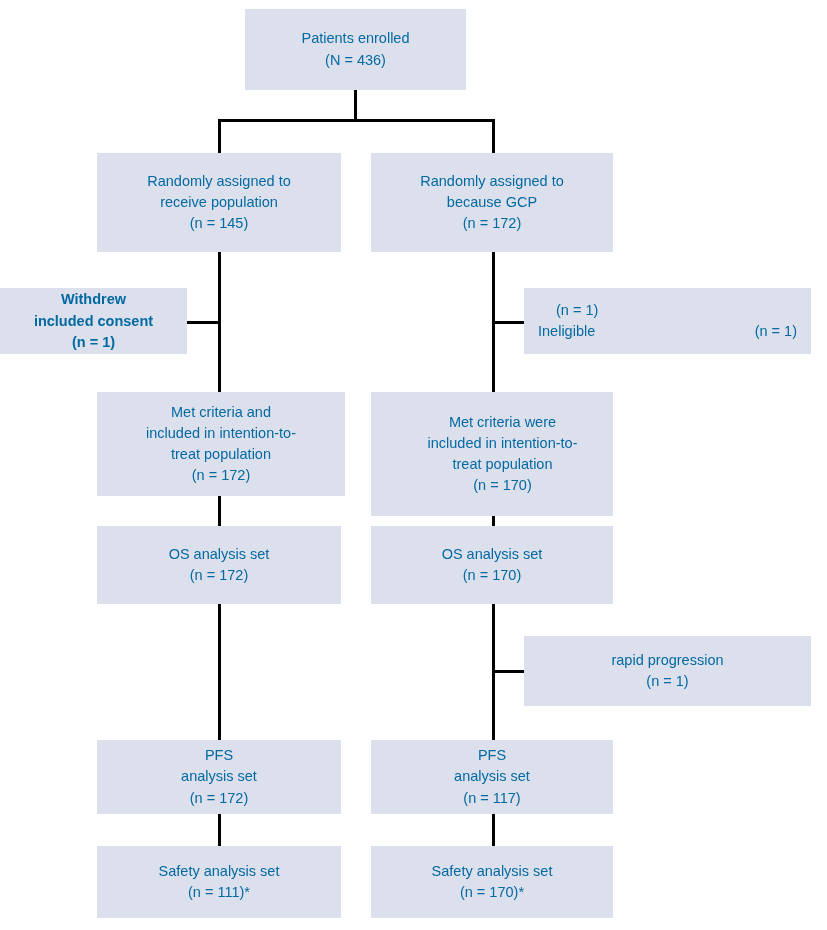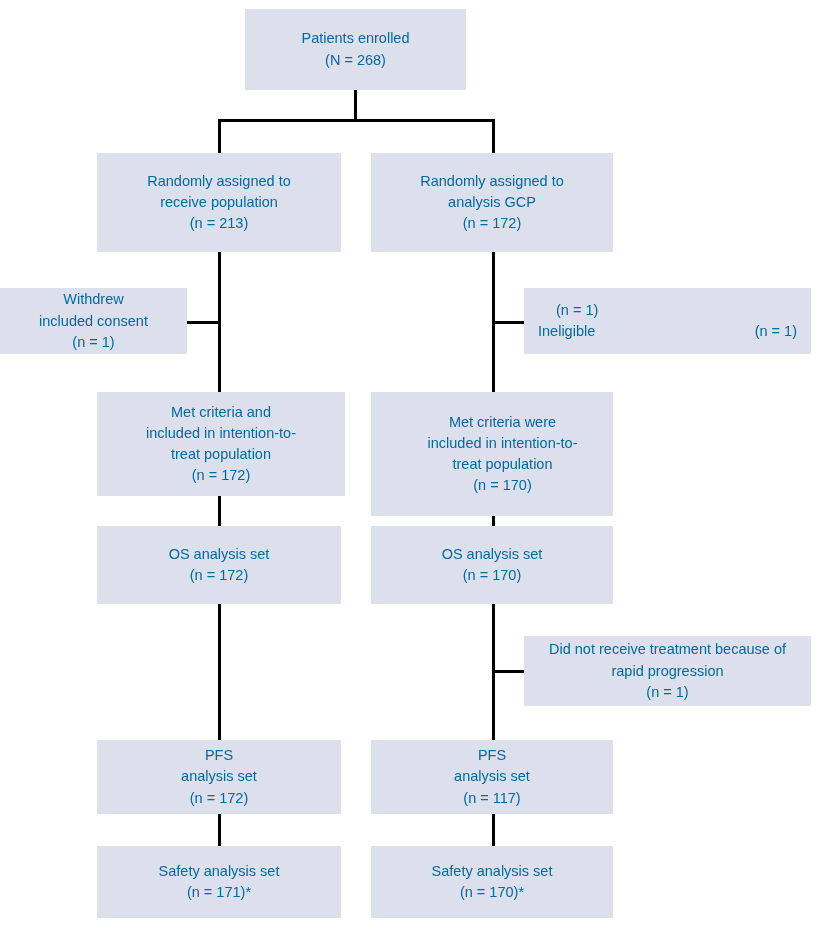--- a/index.html
+++ b/index.html
@@ -76,36 +76,36 @@
 
   <div class="connector v" style="left:218px; top:604px; height:136px;"></div>
   <div class="connector v" style="left:492px; top:604px; height:136px;"></div>
   <div class="connector h" style="left:492px; top:670px; width:33px;"></div>
 
   <div class="connector v" style="left:218px; top:814px; height:32px;"></div>
   <div class="connector v" style="left:492px; top:814px; height:32px;"></div>
 
   <div class="node" style="left:245px; top:9px; width:221px; height:81px;">
     <span class="ln">Patients enrolled</span>
-    <span class="ln">(N = 268)</span>
+    <span class="ln">(N = 436)</span>
   </div>
 
   <div class="node" style="left:97px; top:153px; width:244px; height:99px;">
     <span class="ln">Randomly assigned to</span>
     <span class="ln">receive population</span>
-    <span class="ln">(n = 213)</span>
+    <span class="ln">(n = 145)</span>
   </div>
 
   <div class="node" style="left:371px; top:153px; width:242px; height:99px;">
     <span class="ln">Randomly assigned to</span>
-    <span class="ln">analysis GCP</span>
+    <span class="ln">because GCP</span>
     <span class="ln">(n = 172)</span>
   </div>
 
-  <div class="node" style="left:0px; top:288px; width:187px; height:66px;">
+  <div class="node" style="left:0px; top:288px; width:187px; height:66px;font-weight:bold;">
     <span class="ln">Withdrew</span>
     <span class="ln">included consent</span>
     <span class="ln">(n = 1)</span>
   </div>
 
   <div class="node left-align" style="left:524px; top:288px; width:287px; height:66px;">
     <div class="rowline">
       <span class="val">(n = 1)</span>
     </div>
     <div class="rowline">
@@ -132,40 +132,39 @@
     <span class="ln">OS analysis set</span>
     <span class="ln">(n = 172)</span>
   </div>
 
   <div class="node" style="left:371px; top:526px; width:242px; height:78px;">
     <span class="ln">OS analysis set</span>
     <span class="ln">(n = 170)</span>
   </div>
 
   <div class="node" style="left:524px; top:636px; width:287px; height:70px;">
-    <span class="ln">Did not receive treatment because of</span>
     <span class="ln">rapid progression</span>
     <span class="ln">(n = 1)</span>
   </div>
 
   <div class="node" style="left:97px; top:740px; width:244px; height:74px;">
     <span class="ln">PFS</span>
     <span class="ln">analysis set</span>
     <span class="ln">(n = 172)</span>
   </div>
 
   <div class="node" style="left:371px; top:740px; width:242px; height:74px;">
     <span class="ln">PFS</span>
     <span class="ln">analysis set</span>
     <span class="ln">(n = 117)</span>
   </div>
 
   <div class="node" style="left:97px; top:846px; width:244px; height:72px;">
     <span class="ln">Safety analysis set</span>
-    <span class="ln">(n = 171)*</span>
+    <span class="ln">(n = 111)*</span>
   </div>
 
   <div class="node" style="left:371px; top:846px; width:242px; height:72px;">
     <span class="ln">Safety analysis set</span>
     <span class="ln">(n = 170)*</span>
   </div>
 
 </div>
 
 </body></html>

